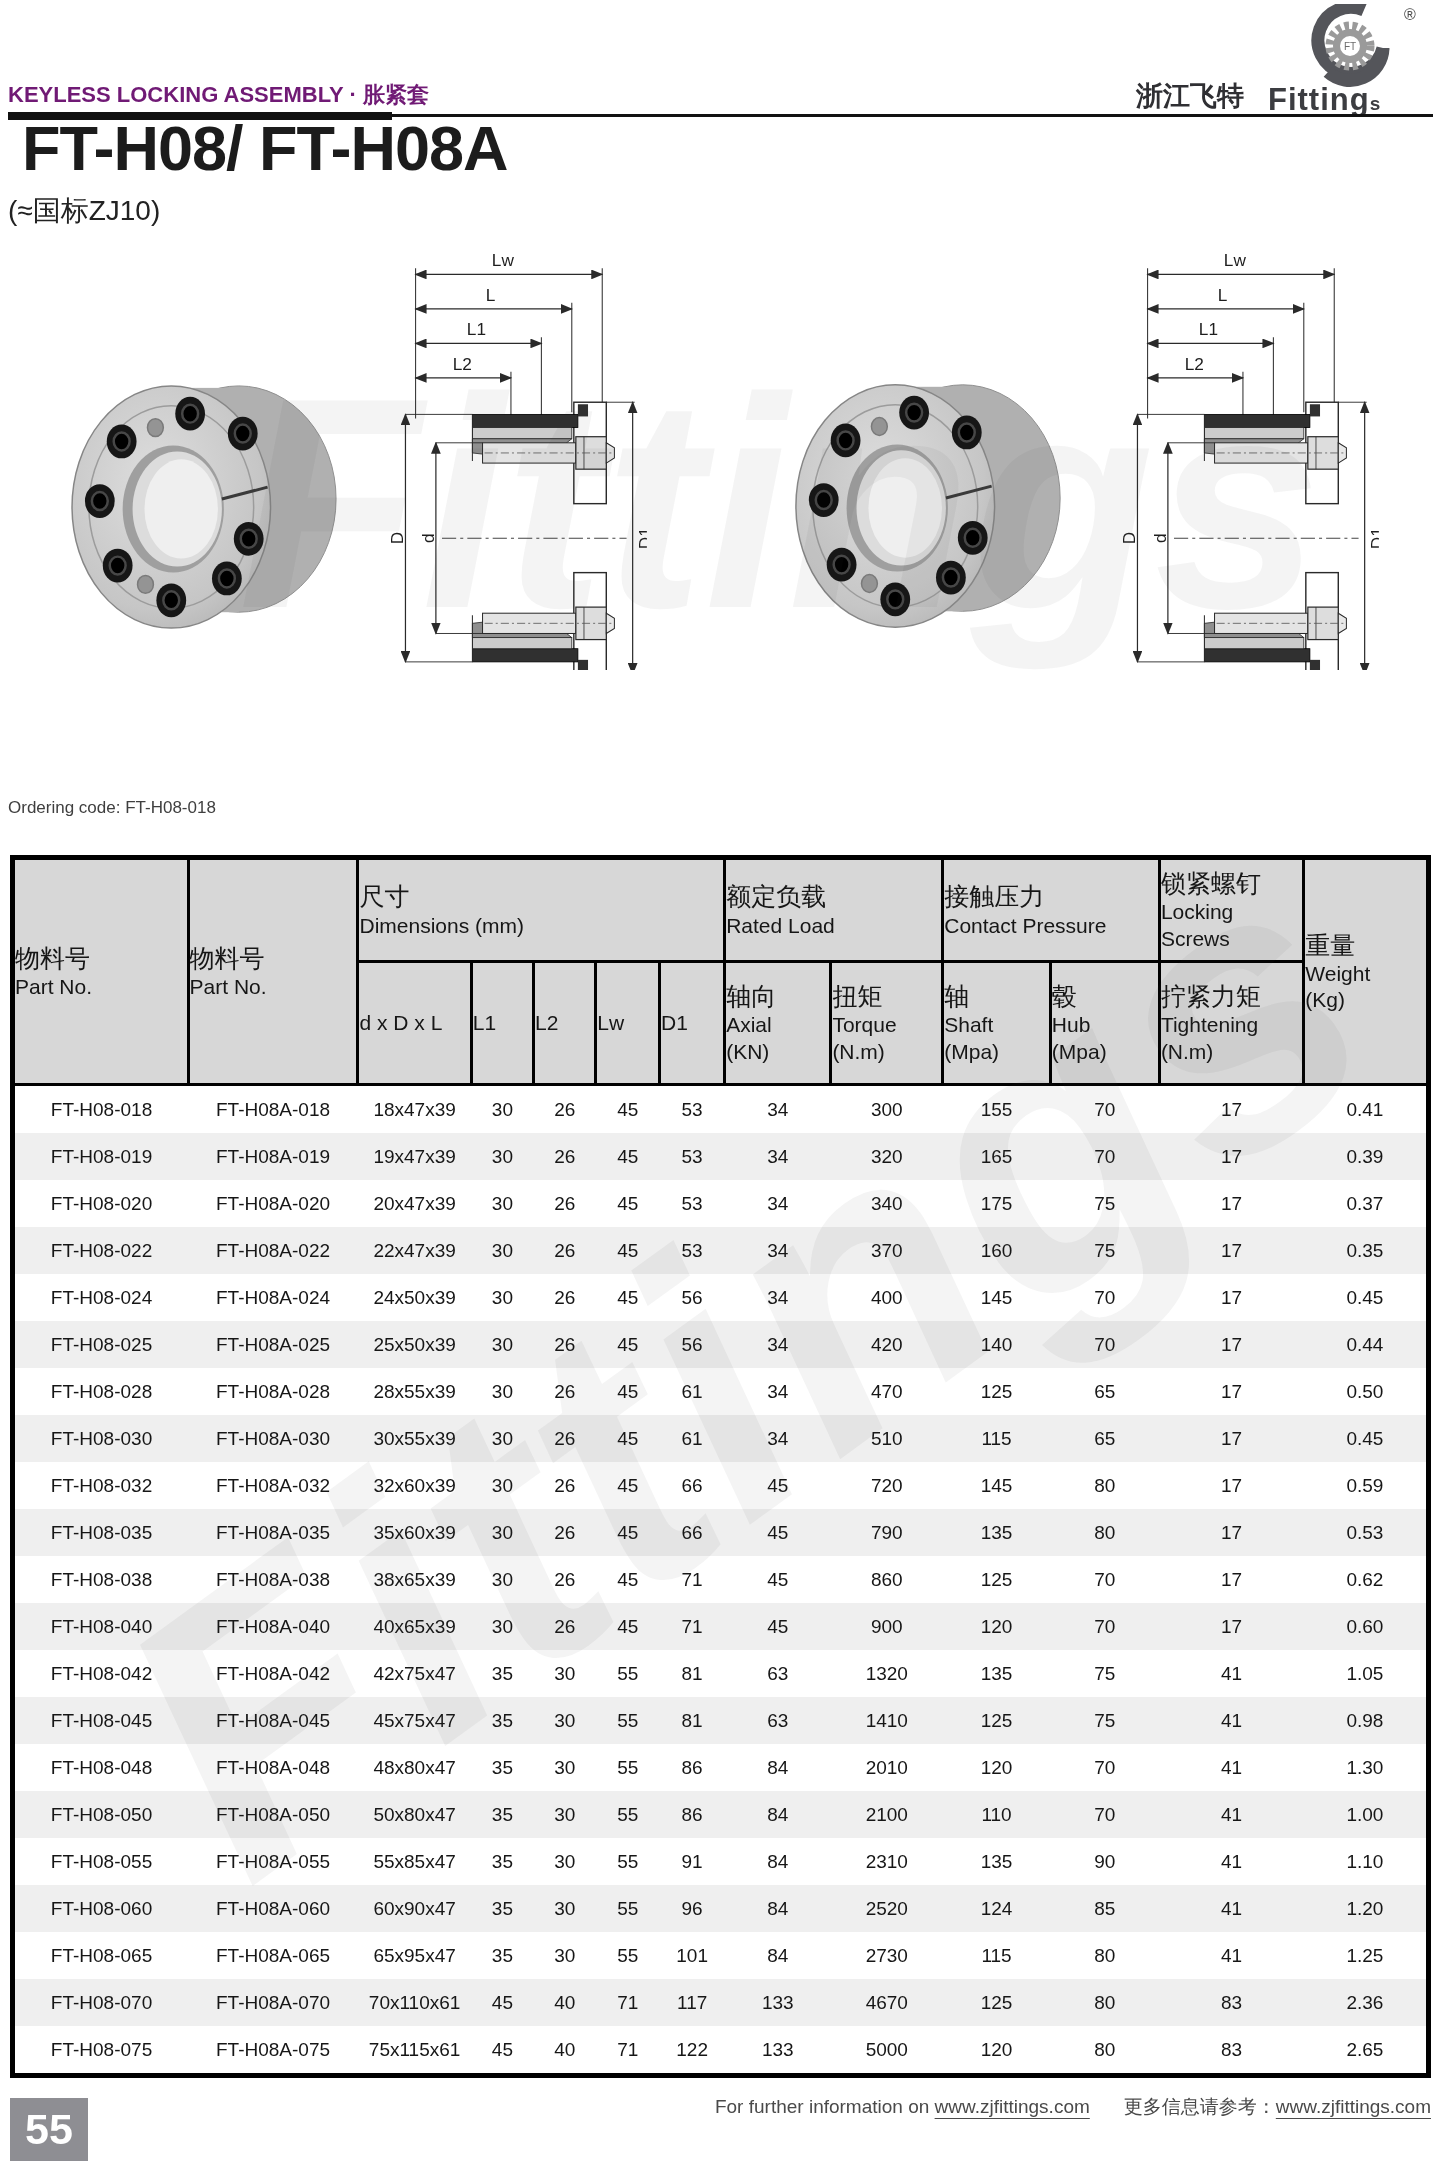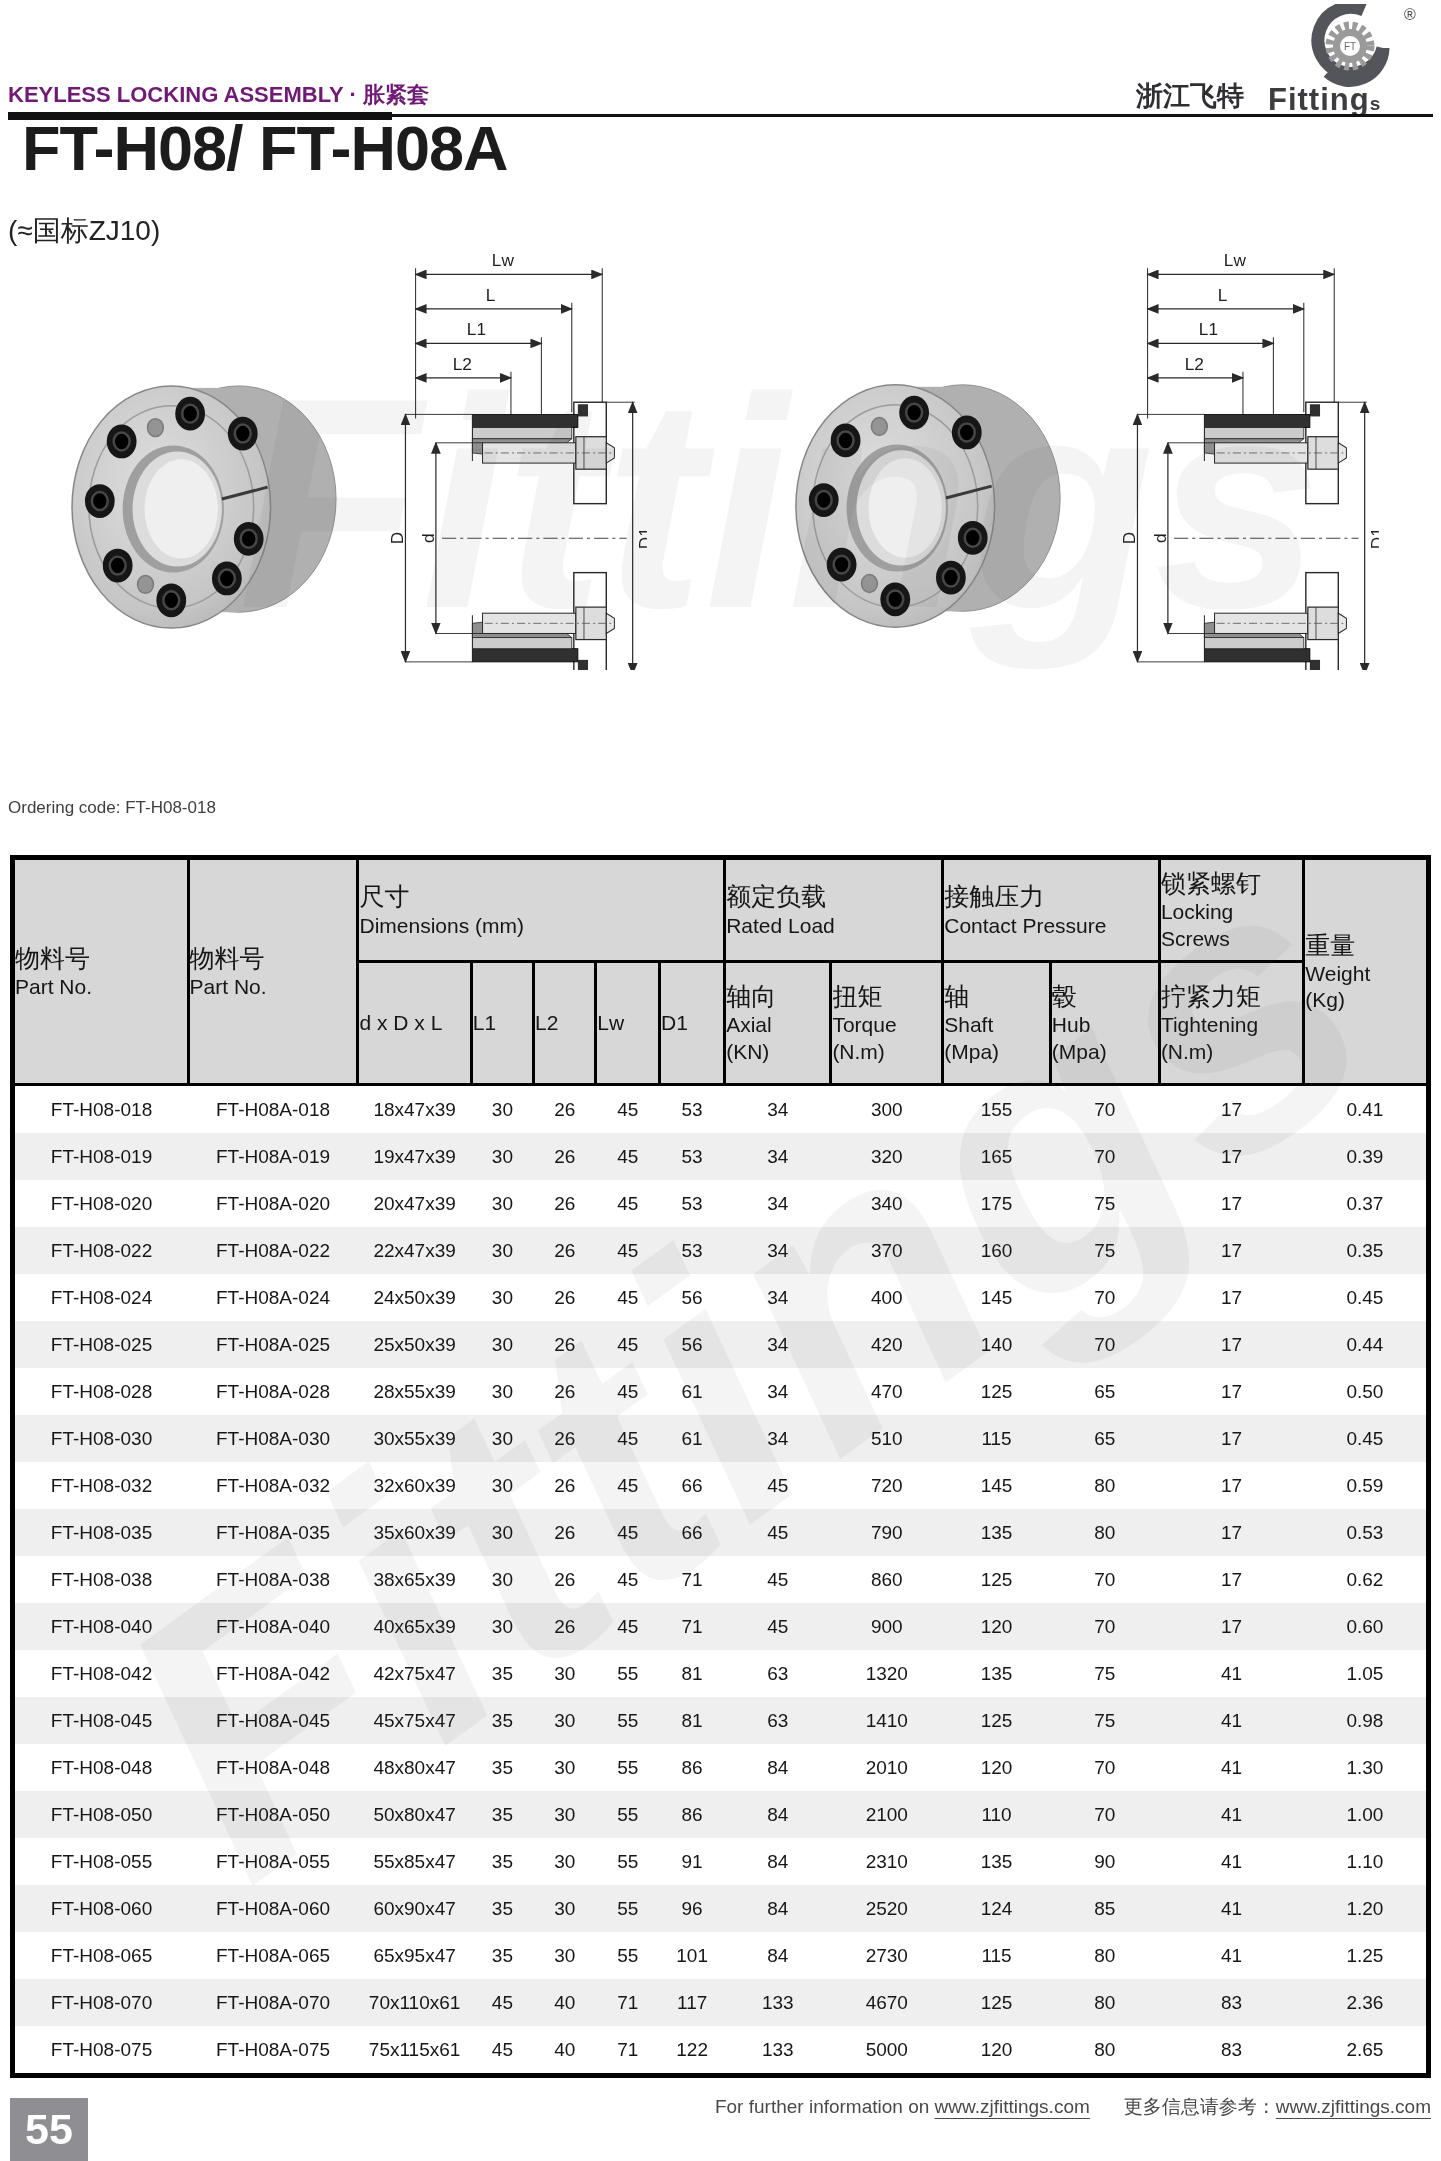--- a/index.html
+++ b/index.html
@@ -13,21 +13,21 @@
     letter-spacing:0px; white-space:nowrap;}
   .topbar-left .cn{font-weight:600;}
   .divider-thick{position:absolute; left:8px; top:112px; width:384px; height:8px; background:#111;}
   .divider-thin{position:absolute; left:392px; top:114px; width:1041px; height:3px; background:#111;}
   .brand-cn{position:absolute; left:1136px; top:78px; font-size:27px; color:#2f2f33; font-weight:600;}
   .brand-en{position:absolute; left:1268px; top:82px; font-size:31px; font-weight:bold; color:#3c3d41; letter-spacing:1px;}
   .brand-en .suffix{font-size:19px;}
   .logo-mark{position:absolute; left:1288px; top:4px; width:132px; height:86px;}
   
   .title{position:absolute; left:22px; top:112px; font-size:63px; font-weight:bold; color:#1c1c1c; letter-spacing:-1px;}
-  .subtitle{position:absolute; left:8px; top:192px; font-size:28px; color:#222;margin-top:20px;}
+  .subtitle{position:absolute; left:8px; top:192px; font-size:28px; color:#222;}
   
   .photo-1{position:absolute; left:60px; top:372px; width:298px; height:268px;}
   .photo-2{position:absolute; left:784px; top:370px; width:298px; height:270px;}
   .drawing-1{position:absolute; left:382px; top:244px; width:266px; height:426px;}
   .drawing-2{position:absolute; left:1114px; top:244px; width:266px; height:426px;}
   
   .desc{position:absolute; left:8px; top:688px; line-height:41px; color:#3a3a3a;}
   .desc .cn{font-size:27px; font-weight:600;}
   .desc .en{font-size:27px; font-weight:700; letter-spacing:-0.5px;}
   .ordering{position:absolute; left:8px; top:798px; font-size:17px; color:#3f3f3f;}

